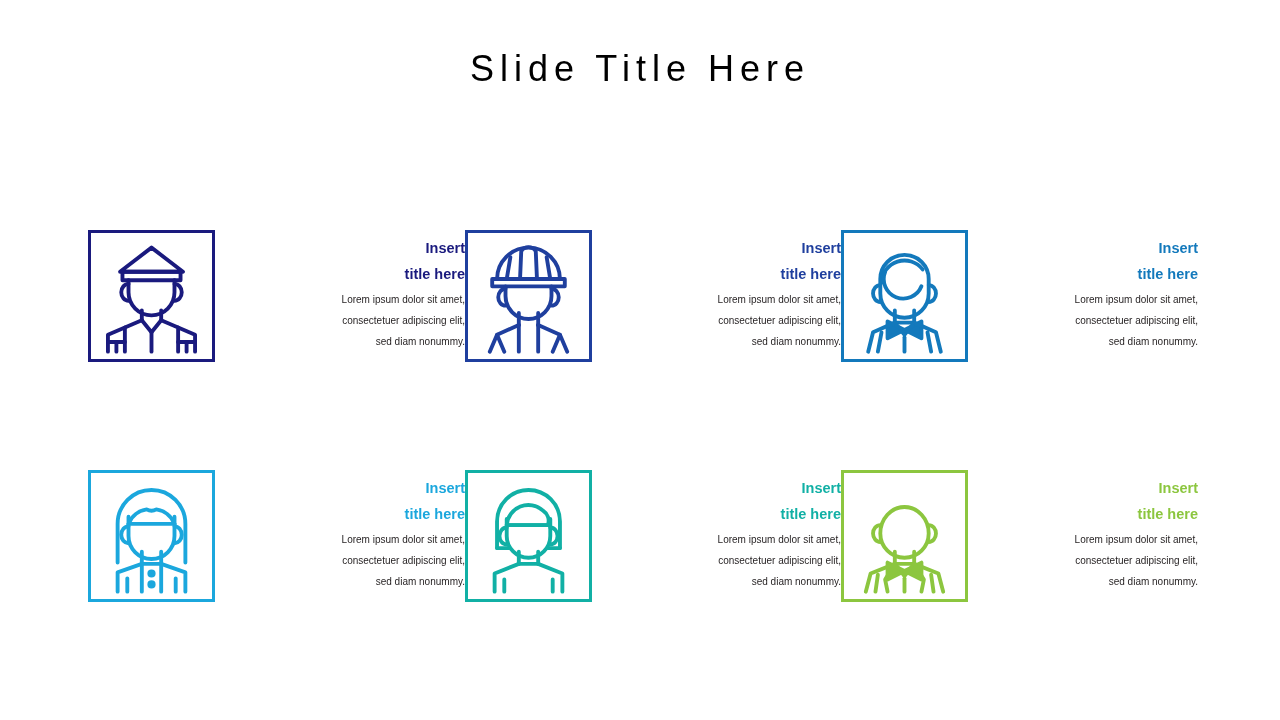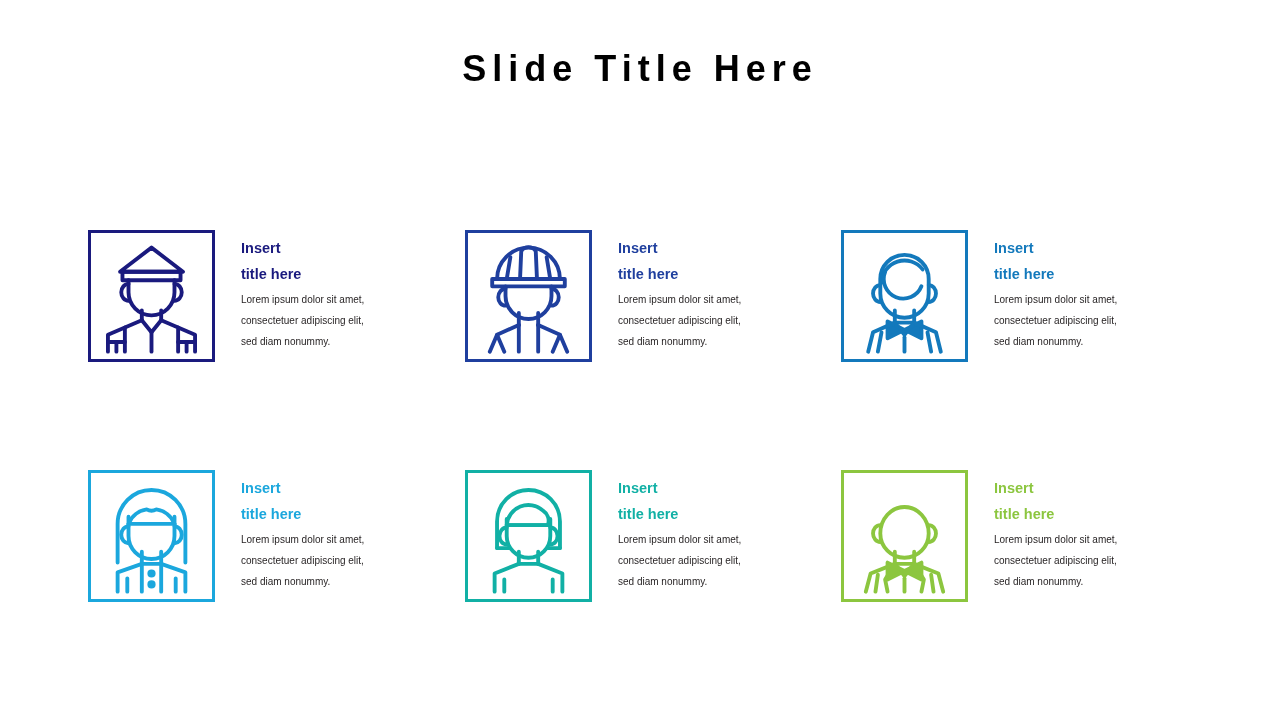--- a/index.html
+++ b/index.html
@@ -21,21 +21,21 @@
     background: #ffffff;
   }
 
   .slide-title {
     position: absolute;
     top: 46px;
     left: 0;
     width: 1280px;
     text-align: center;
     font-size: 36px;
-    font-weight: 700;
+    font-weight: 400;
     letter-spacing: 6px;
     color: #000000;
     line-height: 46px;
     white-space: pre;
   }
 
   .grid {
     position: absolute;
     top: 230px;
     left: 88px;
@@ -59,23 +59,24 @@
     flex: 0 0 auto;
     background: #ffffff;
   }
   .icon-frame svg {
     display: block;
     width: 100%;
     height: 100%;
   }
 
   .card-text {
-    margin-left: 26px;
+    margin-left: 0;
     padding-top: 5px;
     flex: 1 1 auto;
+    text-align: right;
   }
 
   .card-heading {
     font-size: 14.5px;
     font-weight: bold;
     line-height: 26px;
     white-space: nowrap;
   }
 
   .card-body {

